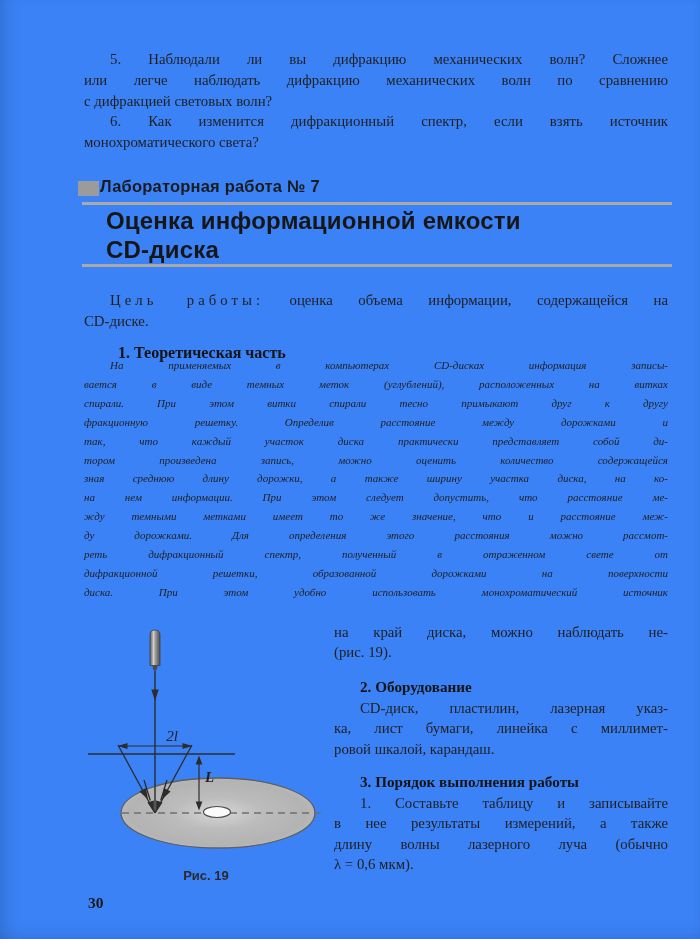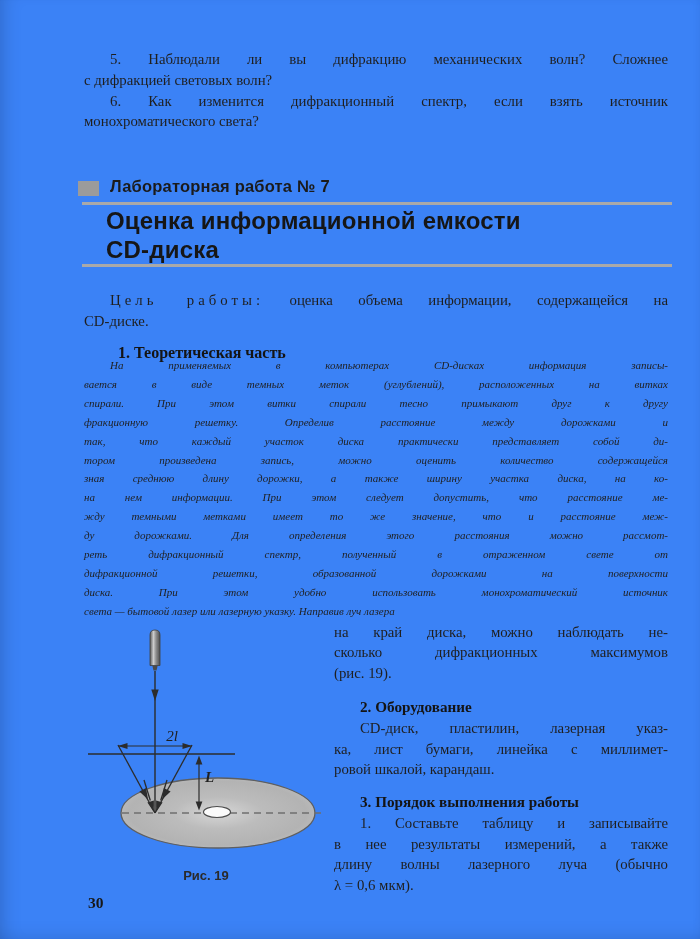--- a/index.html
+++ b/index.html
@@ -15,21 +15,21 @@
   .jline{text-align:justify;text-align-last:justify;}
   .jline.last{text-align-last:left;}
   .para.indent .jline:first-child{text-indent:26px;}
 
   .questions{position:absolute;left:84px;top:49px;width:584px;
     font-size:14.8px;line-height:20.8px;color:#1f1f1f;}
 
   .labwork{position:absolute;left:78px;top:176px;width:594px;height:94px;
     font-family:"Liberation Sans","DejaVu Sans",sans-serif;}
   .lab-square{position:absolute;left:0;top:5px;width:21px;height:15px;background:#9b9b9b;}
-  .lab-kicker{position:absolute;left:32px;top:1px;font-size:16.5px;font-weight:bold;
+  .lab-kicker{position:absolute;left:22px;top:1px;font-size:16.5px;font-weight:bold;
     color:#1b1b1b;letter-spacing:0.2px;white-space:nowrap;}
   .rule{position:absolute;left:4px;width:590px;height:3px;background:#a9a9a9;}
   .rule1{top:26px;}.rule2{top:88px;}
   .lab-title{position:absolute;left:28px;top:30px;font-size:24px;line-height:29px;
     font-weight:bold;color:#161616;letter-spacing:0.2px;}
 
   .aim{position:absolute;left:84px;top:290px;width:584px;
     font-size:14.8px;line-height:20.8px;color:#1f1f1f;}
   .aim .jline:first-child{text-indent:26px;}
   .spaced{letter-spacing:4px;}
@@ -58,20 +58,21 @@
   .pagenum{position:absolute;left:88px;top:894px;font-size:15.5px;font-weight:bold;color:#171717;}
 </style>
 </head>
 <body>
 
 <div class="page">
 
   <section class="questions">
     <div class="para indent">
         <div class="jline">5. Наблюдали ли вы дифракцию механических волн? Сложнее</div>
+        <div class="jline">или легче наблюдать дифракцию механических волн по сравнению</div>
         <div class="jline last">с дифракцией световых волн?</div>
       </div>
     <div class="para indent">
         <div class="jline">6. Как изменится дифракционный спектр, если взять источник</div>
         <div class="jline last">монохроматического света?</div>
       </div>
   </section>
 
   <header class="labwork">
     <span class="lab-square"></span>
@@ -97,21 +98,20 @@
       <div class="jline">фракционную решетку. Определив расстояние между дорожками и</div>
       <div class="jline">так, что каждый участок диска практически представляет собой ди-</div>
       <div class="jline">тором произведена запись, можно оценить количество содержащейся</div>
       <div class="jline">зная среднюю длину дорожки, а также ширину участка диска, на ко-</div>
       <div class="jline">на нем информации. При этом следует допустить, что расстояние ме-</div>
       <div class="jline">жду темными метками имеет то же значение, что и расстояние меж-</div>
       <div class="jline">ду дорожками. Для определения этого расстояния можно рассмот-</div>
       <div class="jline">реть дифракционный спектр, полученный в отраженном свете от</div>
       <div class="jline">дифракционной решетки, образованной дорожками на поверхности</div>
       <div class="jline">диска. При этом удобно использовать монохроматический источник</div>
-      <div class="jline last">света — бытовой лазер или лазерную указку. Направив луч лазера</div>
     </section>
 
   <div class="figrow">
 
     <figure class="figure">
       <svg width="250" height="270" viewBox="0 0 250 270">
         <defs>
           <linearGradient id="laserG" x1="0" y1="0" x2="1" y2="0">
             <stop offset="0" stop-color="#5a5a5a"></stop>
             <stop offset="0.35" stop-color="#cccccc"></stop>
@@ -156,21 +156,20 @@
         <path d="M66,13 q0,-5 5,-5 q5,0 5,5 v30.5 h-10 z" fill="url(#laserG)" stroke="#3f3f3f" stroke-width="0.8"></path>
         <path d="M68.3,43.6 h5.4 l-1.2,5 h-3 z" fill="#4a4a4a"></path>
 
         <text class="figcap" x="122" y="258" text-anchor="middle">Рис. 19</text>
       </svg>
     </figure>
 
     <div class="rcol">
       <div class="para">
           <div class="jline">на край диска, можно наблюдать не-</div>
-          <div class="jline">сколько дифракционных максимумов</div>
           <div class="jline last">(рис. 19).</div>
         </div>
       <h2 class="h-serif">2. Оборудование</h2>
       <div class="para indent">
           <div class="jline">CD-диск, пластилин, лазерная указ-</div>
           <div class="jline">ка, лист бумаги, линейка с миллимет-</div>
           <div class="jline last">ровой шкалой, карандаш.</div>
         </div>
       <h2 class="h-serif proc">3. Порядок выполнения работы</h2>
       <div class="para indent">

